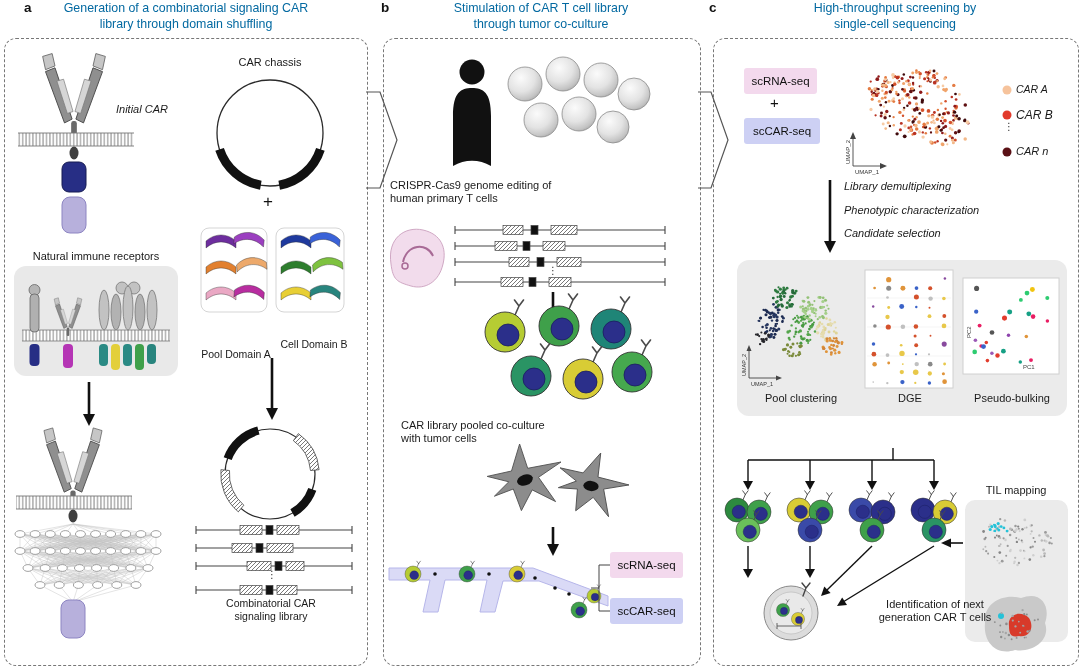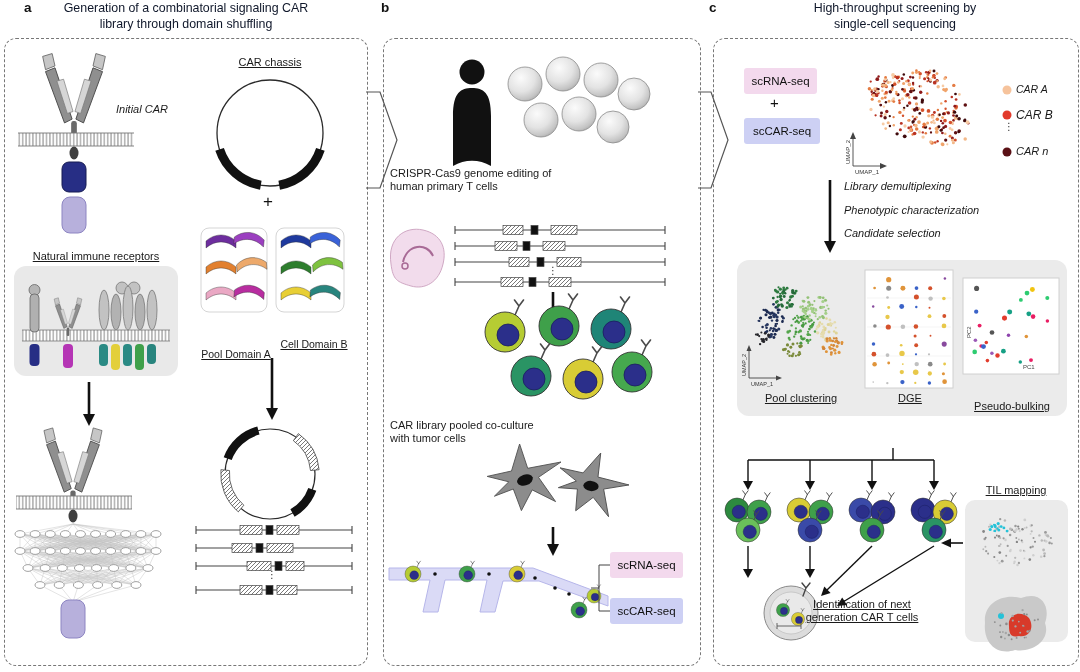--- a/index.html
+++ b/index.html
@@ -1,24 +1,24 @@
 <!DOCTYPE html>
 <html><head>
 <meta charset="utf-8">
 <style>
   html,body{margin:0;padding:0;background:#fff;}
   .fig{position:relative;width:1080px;height:672px;background:#fff;overflow:hidden;
        font-family:"Liberation Sans","DejaVu Sans",sans-serif;color:#111;}
   .pbox{position:absolute;border:1.3px dashed #777;border-radius:12px;background:#fff;}
   .psvg{position:absolute;}
   .lbl{position:absolute;font-size:11px;line-height:1.2;color:#1a1a1a;}
-  .ctr{text-align:center;text-decoration:underline;}
+  .ctr{text-align:center;}
   .nw{white-space:nowrap;font-style:italic;}
   .letter{position:absolute;font-size:13.5px;font-weight:bold;color:#111;}
-  .title{position:absolute;font-size:12.4px;line-height:1.25;text-align:center;color:#0f172a;}
+  .title{position:absolute;font-size:12.4px;line-height:1.25;text-align:center;color:#0369a1;}
   .boxtxt{position:absolute;display:flex;align-items:center;justify-content:center;font-size:11.5px;text-align:center;}
   .plus{position:absolute;font-size:17px;color:#111;}
   .dots{position:absolute;font-size:10px;color:#333;line-height:1;}
   svg text{font-family:"Liberation Sans","DejaVu Sans",sans-serif;}
 </style>
 </head>
 <body>
 
 <div class="fig">
 
@@ -56,20 +56,21 @@
         <path d="M-42,-4 L-15,-10 L-6,-40 L3,-13 L40,-20 L15,-3 L34,24 L8,11 L-4,34 L-13,10 L-34,18 L-18,2 Z" fill="#8c8c8c" stroke="#4f4f4f" stroke-width="1" stroke-linejoin="round"></path>
         <ellipse rx="9" ry="6" fill="#111" transform="rotate(-20)"></ellipse>
       </g>
       <path id="ribbon" d="M0,6 C9,-2 21,-2 30,6 L30,13 C21,5 9,5 0,13 Z" stroke="#333" stroke-width="0.4"></path>
     </defs>
   </svg>
 
   <span class="letter" style="left:24px;top:0">a</span>
   <div class="title" style="left:61px;top:1px;width:250px">Generation of a combinatorial signaling CAR library through domain shuffling</div>
   <span class="letter" style="left:381px;top:0">b</span>
+  <div class="title" style="left:436px;top:1px;width:210px">Stimulation of CAR T cell library through tumor co-culture</div>
   <span class="letter" style="left:709px;top:0">c</span>
   <div class="title" style="left:810px;top:1px;width:170px">High-throughput screening by single-cell sequencing</div>
 
   <div class="pbox" style="left:4px;top:38px;width:362px;height:626px"></div>
   <div class="pbox" style="left:383px;top:38px;width:316px;height:626px"></div>
   <div class="pbox" style="left:713px;top:38px;width:364px;height:626px"></div>
 
   <svg class="psvg" style="left:4px;top:38px" width="362" height="626" viewBox="0 0 362 626" xmlns:xlink="http://www.w3.org/1999/xlink">
 
     <g>
@@ -1443,36 +1444,37 @@
     <polyline points="698,92 711,92 728,140 711,188 698,188" fill="none" stroke="#555" stroke-width="1.2"></polyline>
   </svg>
 
   <span class="lbl nw" style="left:116px;top:103px">Initial CAR</span>
   <div class="lbl ctr" style="left:230px;top:56px;width:80px">CAR chassis</div>
   <span class="plus" style="left:263px;top:192px">+</span>
   <div class="lbl ctr" style="left:197px;top:348px;width:78px;font-size:10.5px">Pool Domain A</div>
   <div class="lbl ctr" style="left:274px;top:338px;width:80px;font-size:10.5px">Cell Domain B</div>
   <div class="lbl ctr" style="left:21px;top:250px;width:150px">Natural immune receptors</div>
   <span class="dots" style="left:267px;top:570px">⋮</span>
-
-  <div class="lbl" style="left:390px;top:167px;width:172px">CRISPR-Cas9 genome editing of human primary T cells</div>
+  <div class="lbl ctr" style="left:205px;top:597px;width:132px;font-size:10.5px">Combinatorial CAR signaling library</div>
+
+  <div class="lbl" style="left:390px;top:179px;width:172px">CRISPR-Cas9 genome editing of human primary T cells</div>
   <span class="dots" style="left:548px;top:266px">⋮</span>
-  <div class="lbl" style="left:390px;top:419px;width:160px">CAR library pooled co-culture with tumor cells</div>
+  <div class="lbl" style="left:401px;top:419px;width:160px">CAR library pooled co-culture with tumor cells</div>
   <div class="boxtxt" style="left:610px;top:552px;width:73px;height:26px">scRNA-seq</div>
   <div class="boxtxt" style="left:610px;top:598px;width:73px;height:26px">scCAR-seq</div>
 
   <div class="boxtxt" style="left:744px;top:68px;width:73px;height:26px">scRNA-seq</div>
   <span class="plus" style="left:770px;top:94px;font-size:15px">+</span>
   <div class="boxtxt" style="left:744px;top:118px;width:76px;height:26px">scCAR-seq</div>
   <span class="lbl nw" style="left:1016px;top:83px;font-size:10.5px">CAR A</span>
   <span class="lbl nw" style="left:1016px;top:108px;font-size:12px">CAR B</span>
   <span class="dots" style="left:1004px;top:122px">⋮</span>
   <span class="lbl nw" style="left:1016px;top:145px;font-size:11px">CAR n</span>
   <span class="lbl nw" style="left:844px;top:180px">Library demultiplexing</span>
   <span class="lbl nw" style="left:844px;top:204px">Phenotypic characterization</span>
   <span class="lbl nw" style="left:844px;top:227px">Candidate selection</span>
   <div class="lbl ctr" style="left:756px;top:392px;width:90px">Pool clustering</div>
   <div class="lbl ctr" style="left:885px;top:392px;width:50px">DGE</div>
-  <div class="lbl ctr" style="left:962px;top:400px;width:100px">Pseudo-bulking</div>
+  <div class="lbl ctr" style="left:962px;top:392px;width:100px">Pseudo-bulking</div>
   <div class="lbl ctr" style="left:970px;top:484px;width:92px">TIL mapping</div>
-  <div class="lbl ctr" style="left:791px;top:598px;width:142px">Identification of next generation CAR T cells</div>
+  <div class="lbl ctr" style="left:864px;top:598px;width:142px">Identification of next generation CAR T cells</div>
 
 </div>
 
 </body></html>

